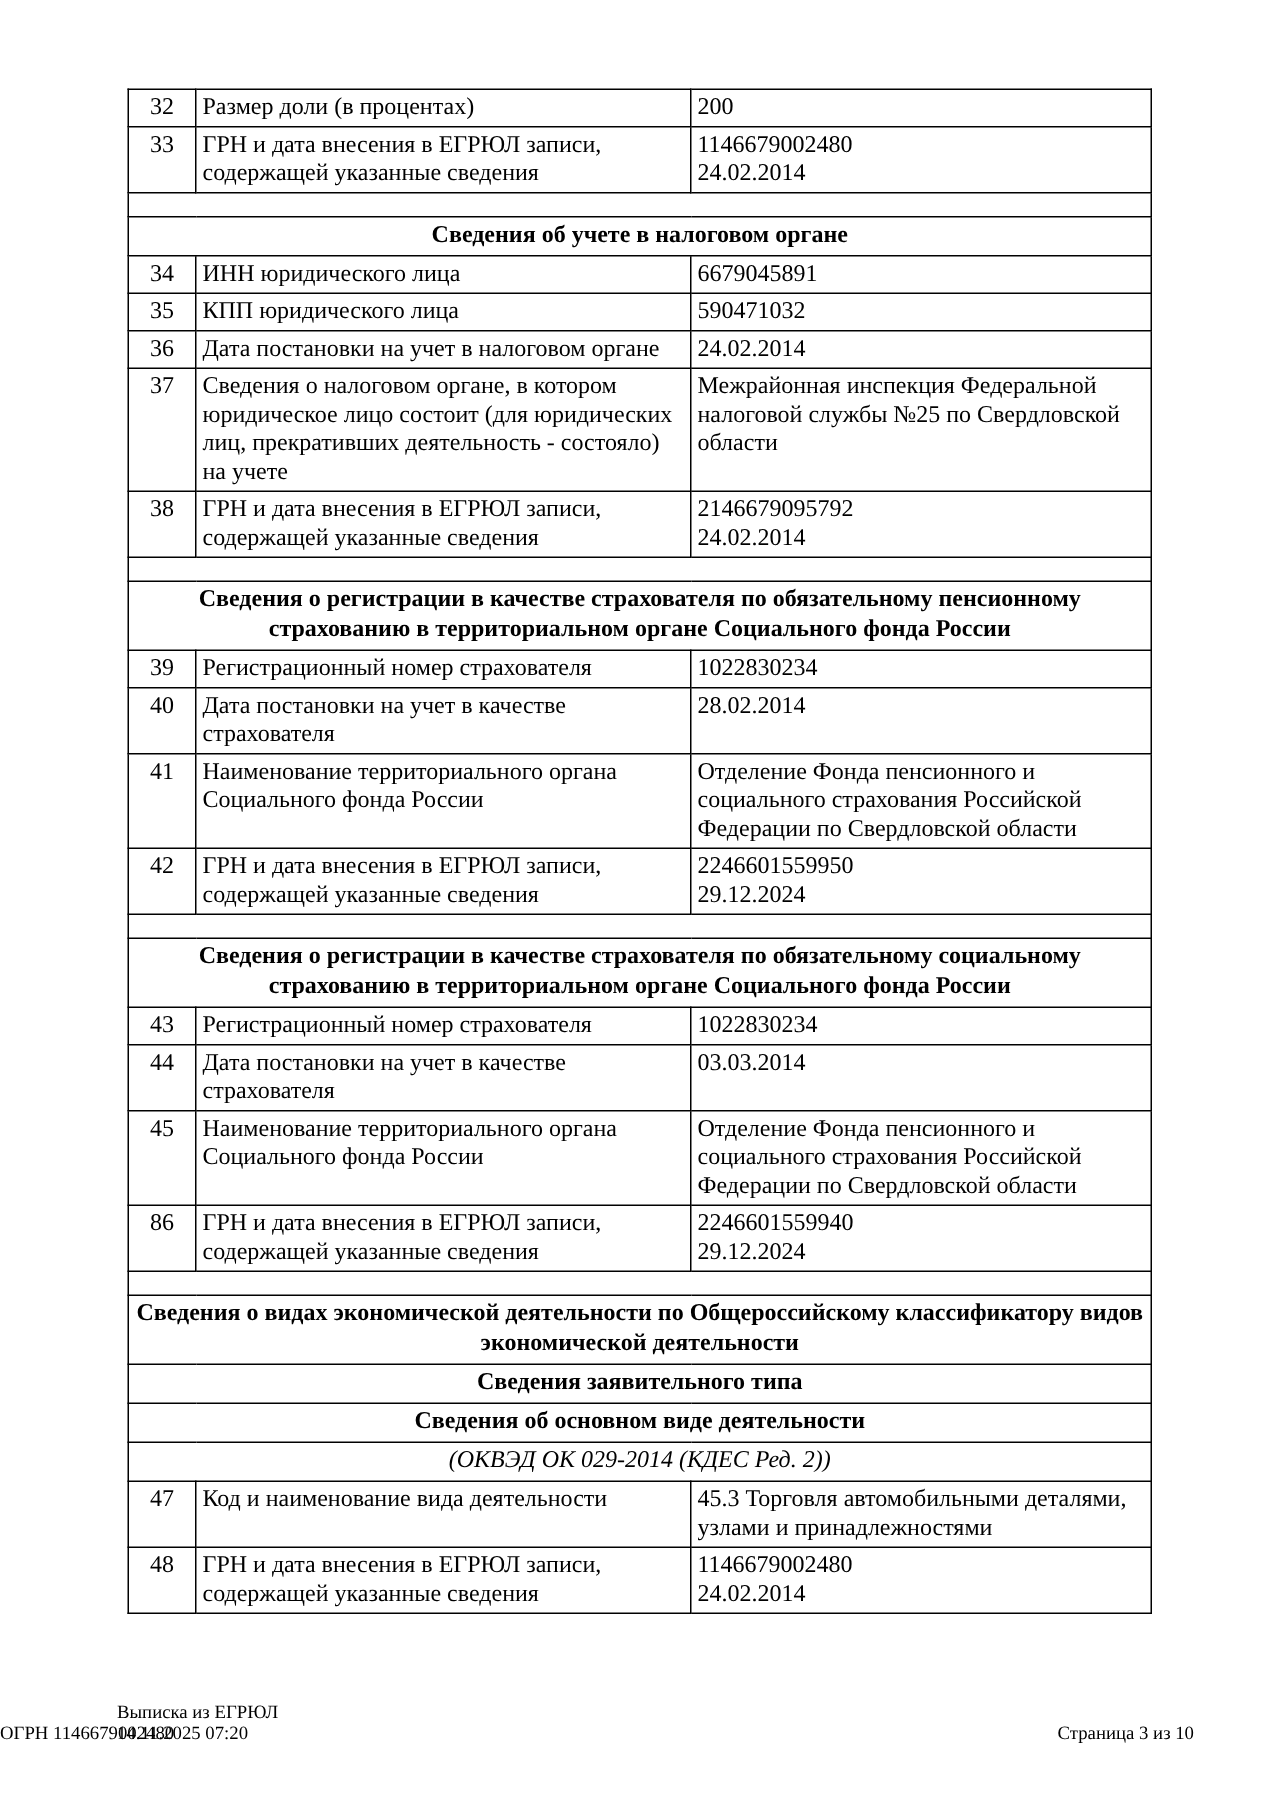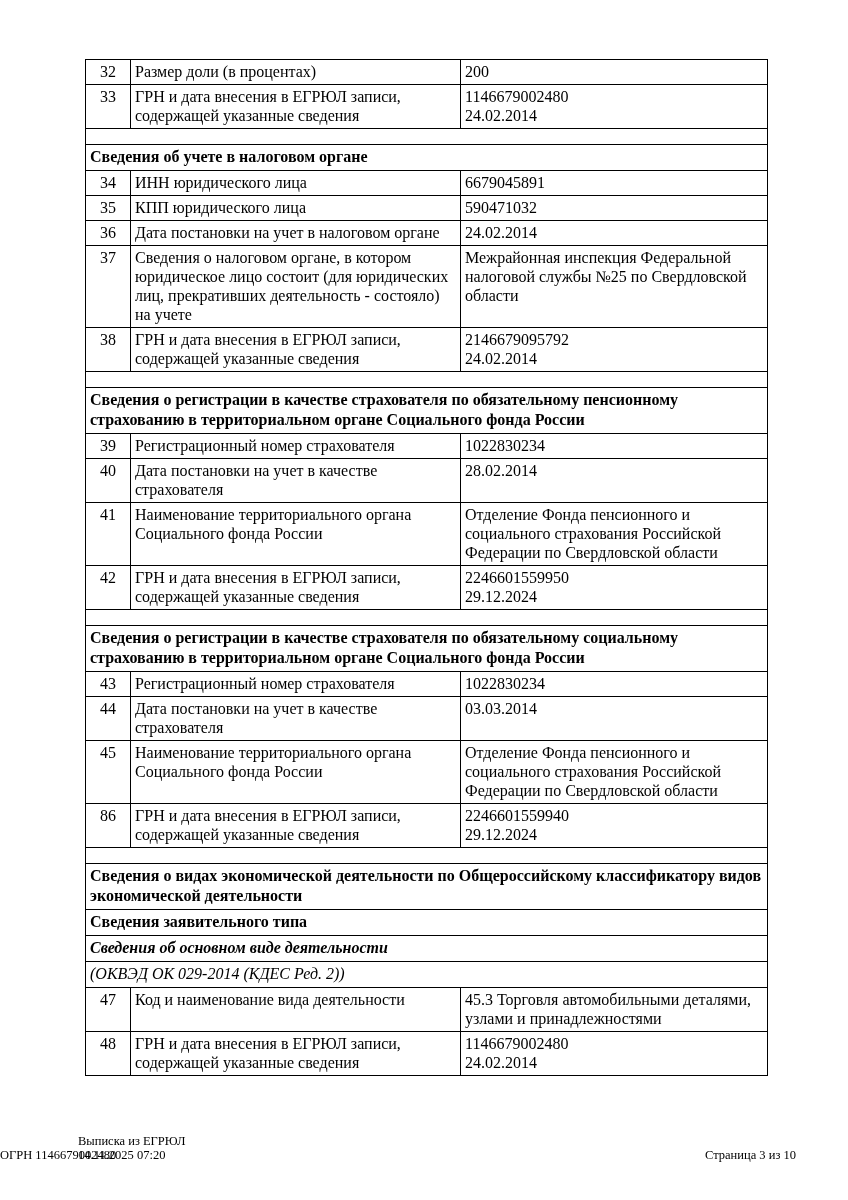--- a/index.html
+++ b/index.html
@@ -32,26 +32,26 @@
   table.egrul col.c3 { width: 307px; }
 
   table.egrul td {
     border: 1px solid #000000;
     vertical-align: top;
     padding: 2px 4px 3px 4px;
     white-space: pre-line;
   }
   td.c-num { text-align: center; padding-left: 1px; padding-right: 1px; }
   td.sec-h {
-    text-align: left;
+    text-align: center;
     font-weight: bold;
     padding-top: 2px; padding-bottom: 3px;
     line-height: 20px;
   }
-  td.sec-h.bi { font-style: italic; }
+  td.sec-h.bi { }
   td.sec-h.it { font-style: italic; font-weight: normal; margin-top: 32px; }
   tr.spacer-row td {
     height: 16px;
     padding: 0;
   }
 
   .footer {
     position: absolute;
     left: 0; top: 1134px;
     width: 848px;

